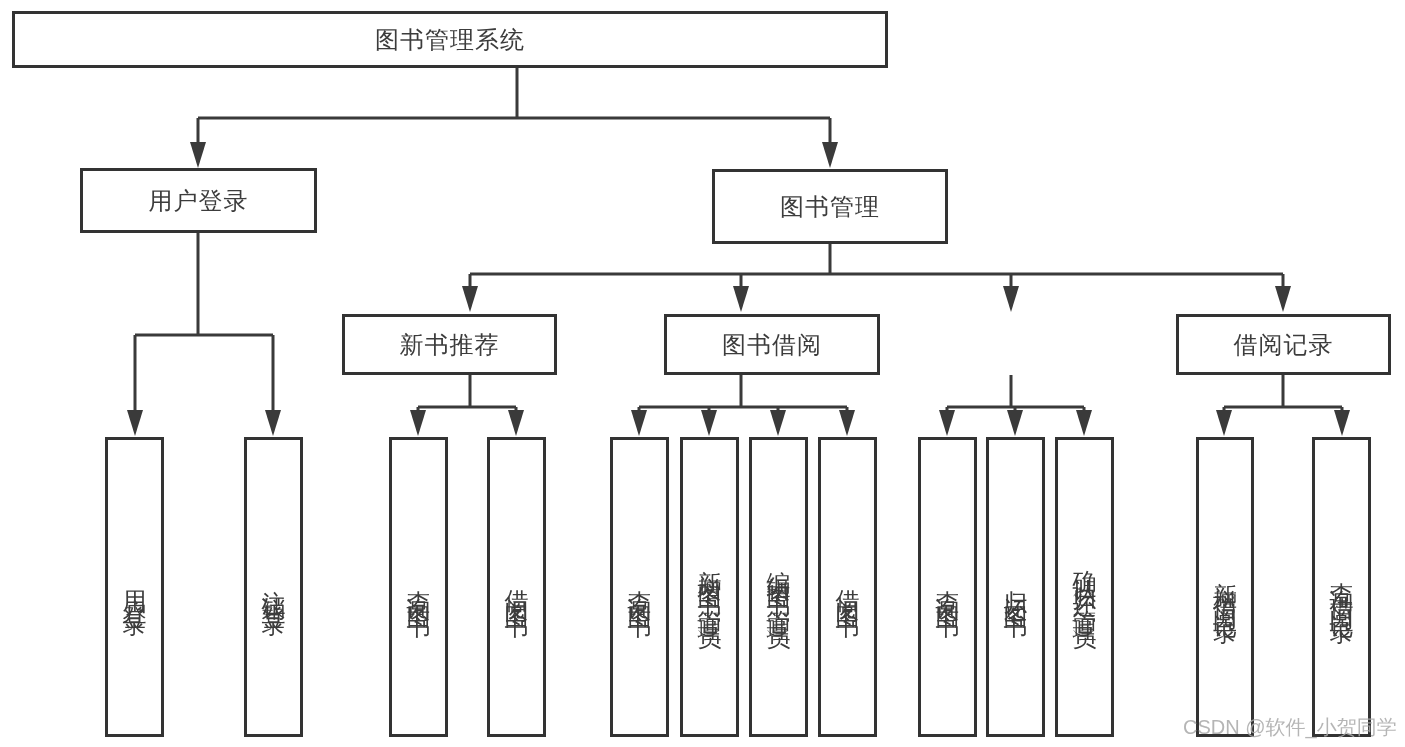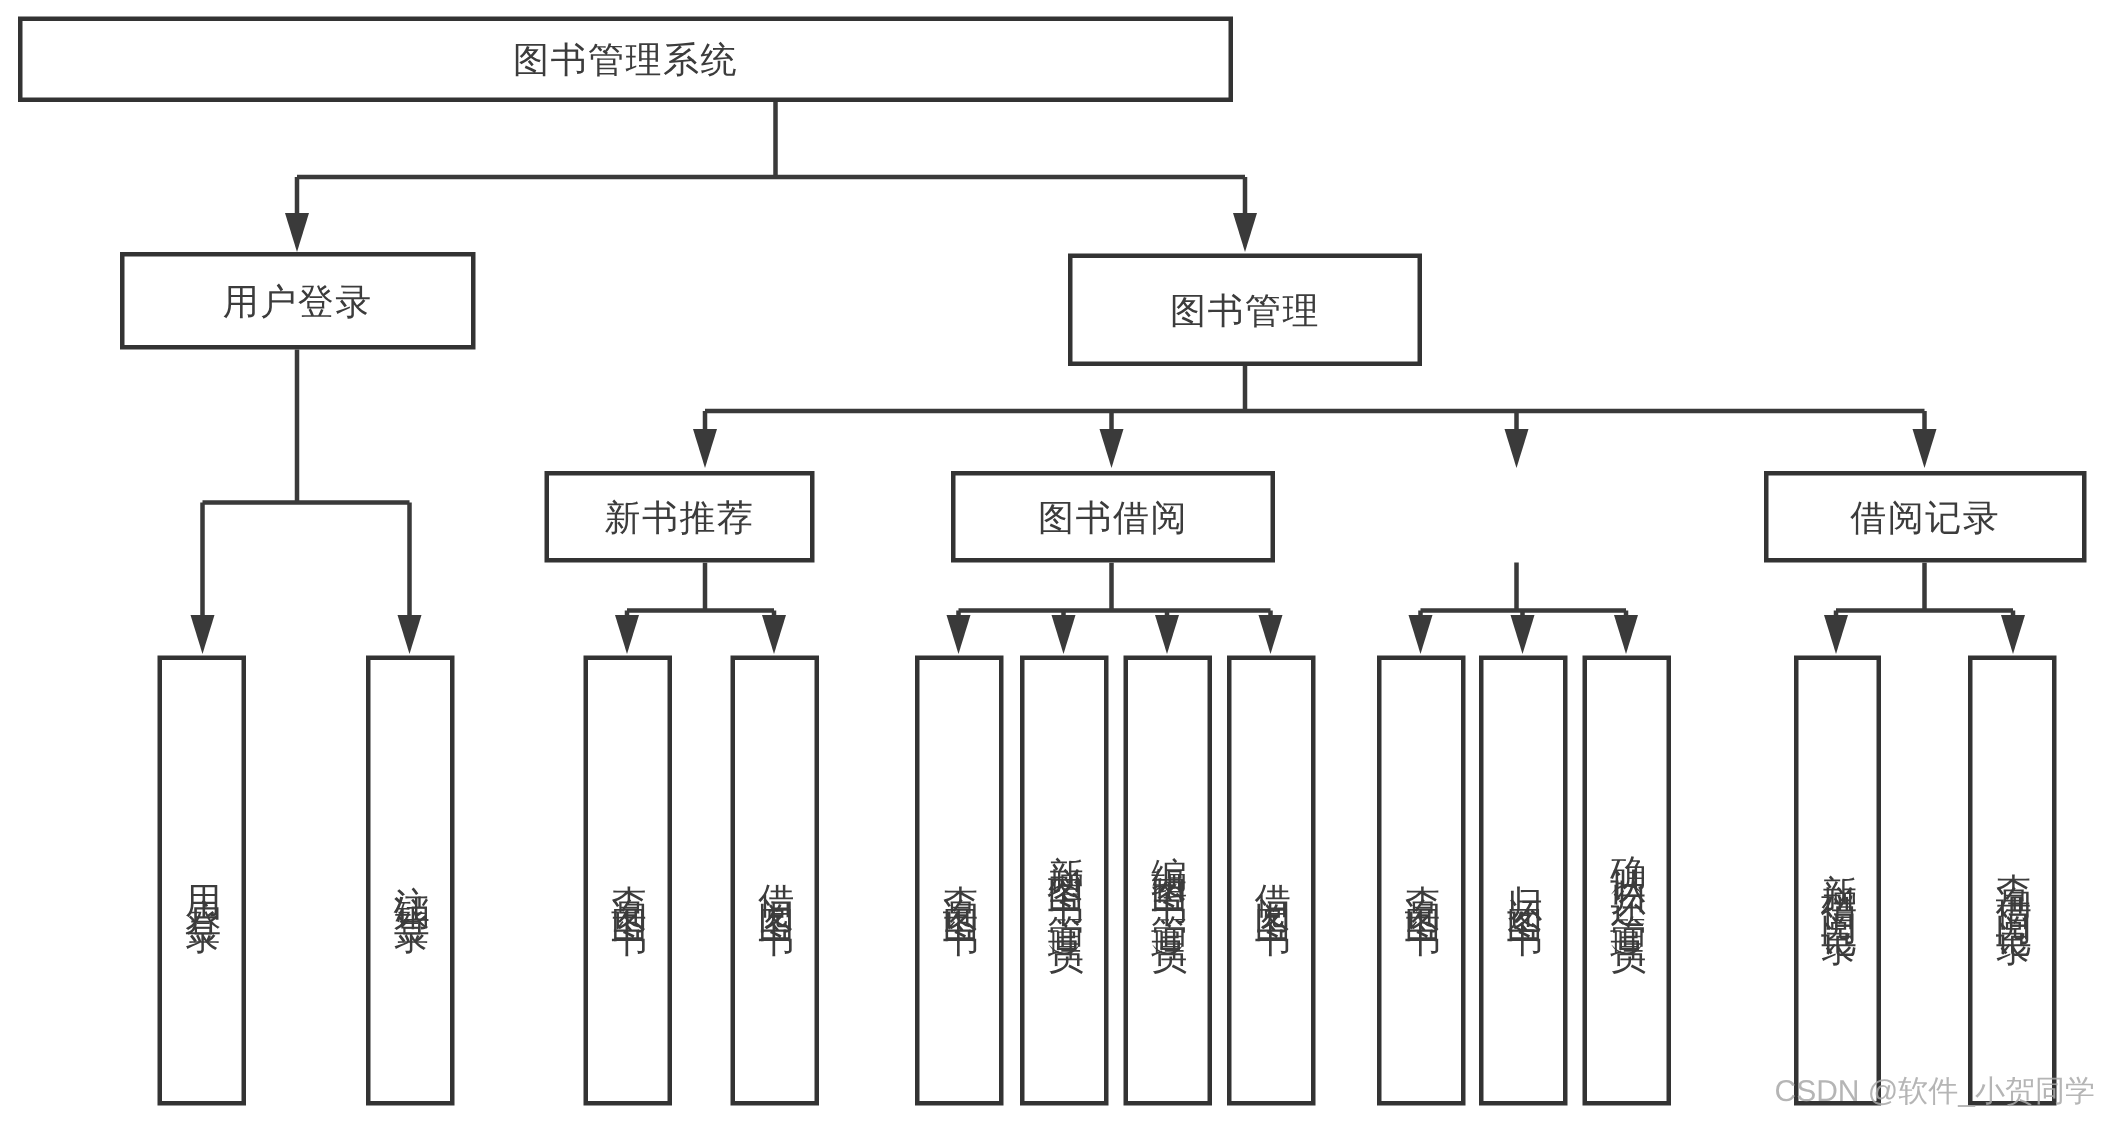--- a/index.html
+++ b/index.html
@@ -44,26 +44,26 @@
   .watermark {
     position: absolute;
     left: 1183px;
     top: 714px;
     font-size: 20px;
     color: #a9a9a9;
     opacity: 0.85;
     white-space: nowrap;
     z-index: 5;
   }
-  .lvl1 { left: 12px;  top: 11px;  width: 810px; height: 57px; font-family: Liberation Serif, serif; }
+  .lvl1 { left: 12px;  top: 11px;  width: 876px; height: 57px; font-family: Liberation Serif, serif; }
   .lvl2-a { left: 80px;  top: 168px; width: 237px; height: 65px; }
   .lvl2-b { left: 712px; top: 169px; width: 236px; height: 75px; }
   .lvl3 { top: 314px; height: 61px; }
-  .l3-a { left: 363px;  width: 180px; }
-  .l3-b { left: 634px;  width: 216px; }
+  .l3-a { left: 342px;  width: 215px; }
+  .l3-b { left: 664px;  width: 216px; }
   .l3-c { left: 903px;  width: 216px; }
   .l3-d { left: 1176px; width: 215px; }
   .lf1  { left: 105px;  }
   .lf2  { left: 244px;  }
   .lf3  { left: 389px;  }
   .lf4  { left: 487px;  }
   .lf5  { left: 610px;  }
   .lf6  { left: 680px;  }
   .lf7  { left: 749px;  }
   .lf8  { left: 818px;  }

